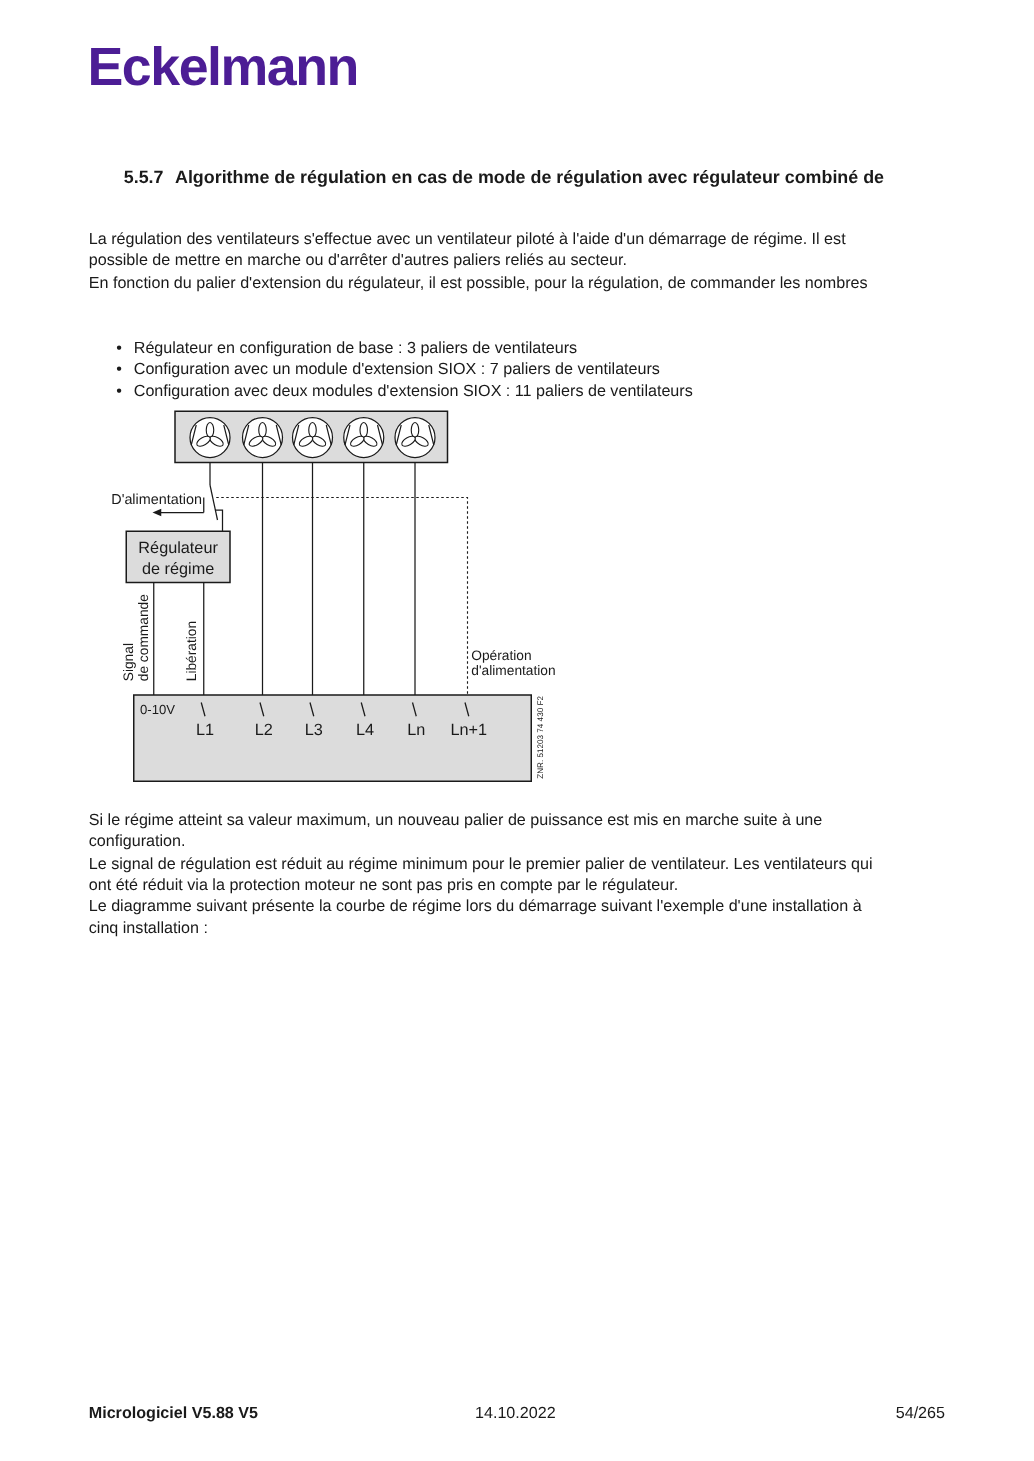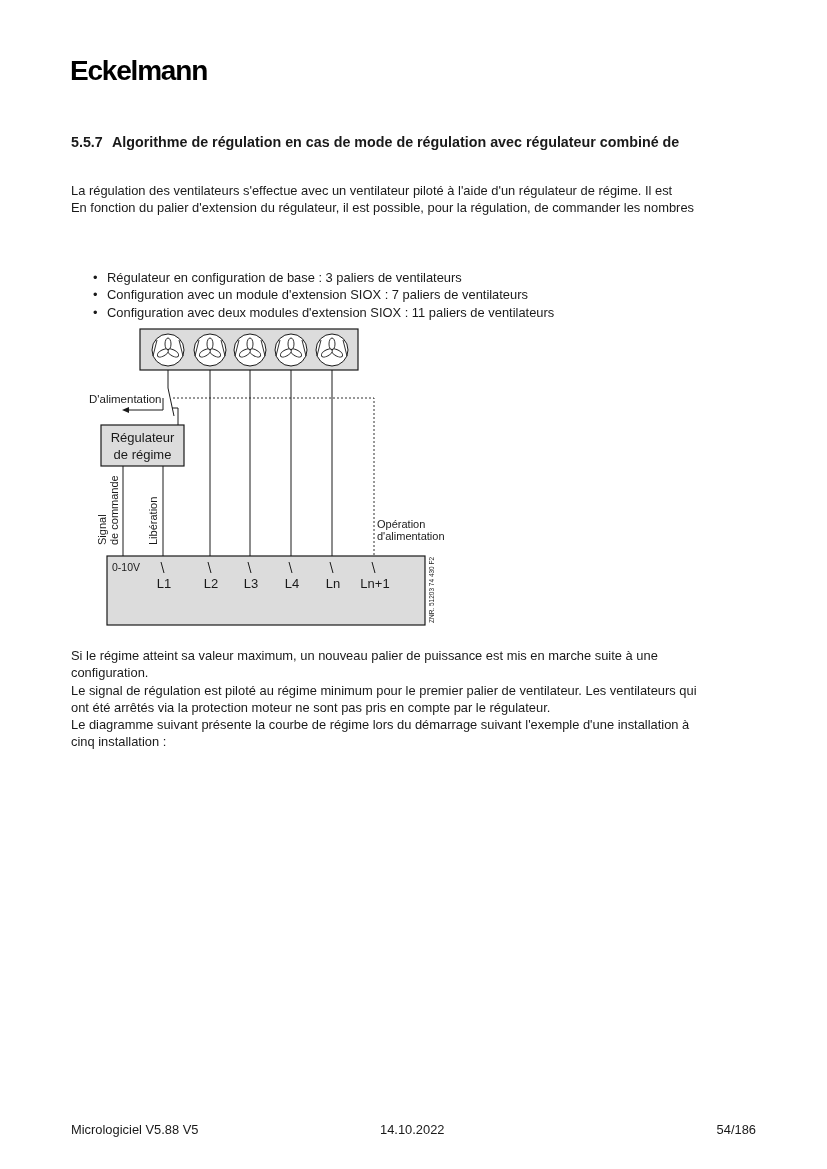--- a/index.html
+++ b/index.html
@@ -1,44 +1,45 @@
 <!DOCTYPE html>
 <html><head>
 <meta charset="utf-8">
 <style>
   html, body { margin: 0; padding: 0; background: #ffffff; }
   body { width: 827px; height: 1169px; position: relative; font-family: "Liberation Sans", sans-serif; color: #1a1a1a; overflow: hidden; }
-  .logo { position: absolute; left: 70px; top: 55px; font-family: "Liberation Sans", sans-serif; font-weight: bold; font-size: 28px; color: #000000; letter-spacing: -1.2px; }
+  .logo { position: absolute; left: 70px; top: 30px; font-family: "Liberation Sans", sans-serif; font-weight: bold; font-size: 43px; color: #4c1d95; letter-spacing: -1.2px; }
   .heading { position: absolute; left: 71px; top: 133px; width: 690px; font-weight: bold; font-size: 14.3px; line-height: 19px; }
-  .heading .num { display: inline-block; width: 41px; }
+  .heading .num { display: inline-block; width: 41px; margin-left: 28px; }
   .heading .cont { padding-left: 41px; }
   .para { position: absolute; left: 71px; width: 690px; font-size: 12.9px; line-height: 17.3px; }
   .p1 { top: 182px; }
   ul.bullets { position: absolute; left: 71px; top: 253px; margin: 16px; padding: 0; list-style: none; font-size: 12.9px; line-height: 17.3px; }
   ul.bullets li { position: relative; padding-left: 20px; }
   ul.bullets li::before { content: "•"; position: absolute; left: 6px; top: 0; }
   .p2 { top: 636px; margin-top: 11px; }
   .diagram { position: absolute; left: 72px; top: 320px; width: 390px; height: 315px; }
   .footer { position: absolute; top: 1122px; font-size: 12.9px; }
-  .f-left { left: 71px; }
+  .f-left { left: 71px; font-weight: bold; }
   .f-mid { left: 380px; }
   .f-right { right: 71px; }
   svg text { font-family: "Liberation Sans", sans-serif; fill: #1a1a1a; }
 </style>
 </head>
 <body>
 
 <div class="logo">Eckelmann</div>
 
 <div class="heading">
   <div><span class="num">5.5.7</span><span>Algorithme de régulation en cas de mode de régulation avec régulateur combiné de</span></div>
 </div>
 
 <div class="para p1">
-  <div>La régulation des ventilateurs s'effectue avec un ventilateur piloté à l'aide d'un régulateur de régime. Il est</div>
+  <div>La régulation des ventilateurs s'effectue avec un ventilateur piloté à l'aide d'un démarrage de régime. Il est</div>
+  <div>possible de mettre en marche ou d'arrêter d'autres paliers reliés au secteur.</div>
   <div>En fonction du palier d'extension du régulateur, il est possible, pour la régulation, de commander les nombres</div>
 </div>
 
 <ul class="bullets">
   <li>Régulateur en configuration de base : 3 paliers de ventilateurs</li>
   <li>Configuration avec un module d'extension SIOX : 7 paliers de ventilateurs</li>
   <li>Configuration avec deux modules d'extension SIOX : 11 paliers de ventilateurs</li>
 </ul>
 
 <div class="diagram">
@@ -132,21 +133,21 @@
         <line x1="300" y1="242" x2="303" y2="253" stroke="#1a1a1a" stroke-width="1"></line>
         <text x="303" y="268" font-size="13" text-anchor="middle">Ln+1</text>
       </g>
     <text transform="translate(362,303) rotate(-90)" font-size="6.5">ZNR. 51203 74 430 F2</text>
   </svg>
 </div>
 
 <div class="para p2">
   <div>Si le régime atteint sa valeur maximum, un nouveau palier de puissance est mis en marche suite à une</div>
   <div>configuration.</div>
-  <div>Le signal de régulation est piloté au régime minimum pour le premier palier de ventilateur. Les ventilateurs qui</div>
-  <div>ont été arrêtés via la protection moteur ne sont pas pris en compte par le régulateur.</div>
+  <div>Le signal de régulation est réduit au régime minimum pour le premier palier de ventilateur. Les ventilateurs qui</div>
+  <div>ont été réduit via la protection moteur ne sont pas pris en compte par le régulateur.</div>
   <div>Le diagramme suivant présente la courbe de régime lors du démarrage suivant l'exemple d'une installation à</div>
   <div>cinq installation :</div>
 </div>
 
 <div class="footer f-left">Micrologiciel V5.88 V5</div>
 <div class="footer f-mid">14.10.2022</div>
-<div class="footer f-right">54/186</div>
+<div class="footer f-right">54/265</div>
 
 </body></html>

